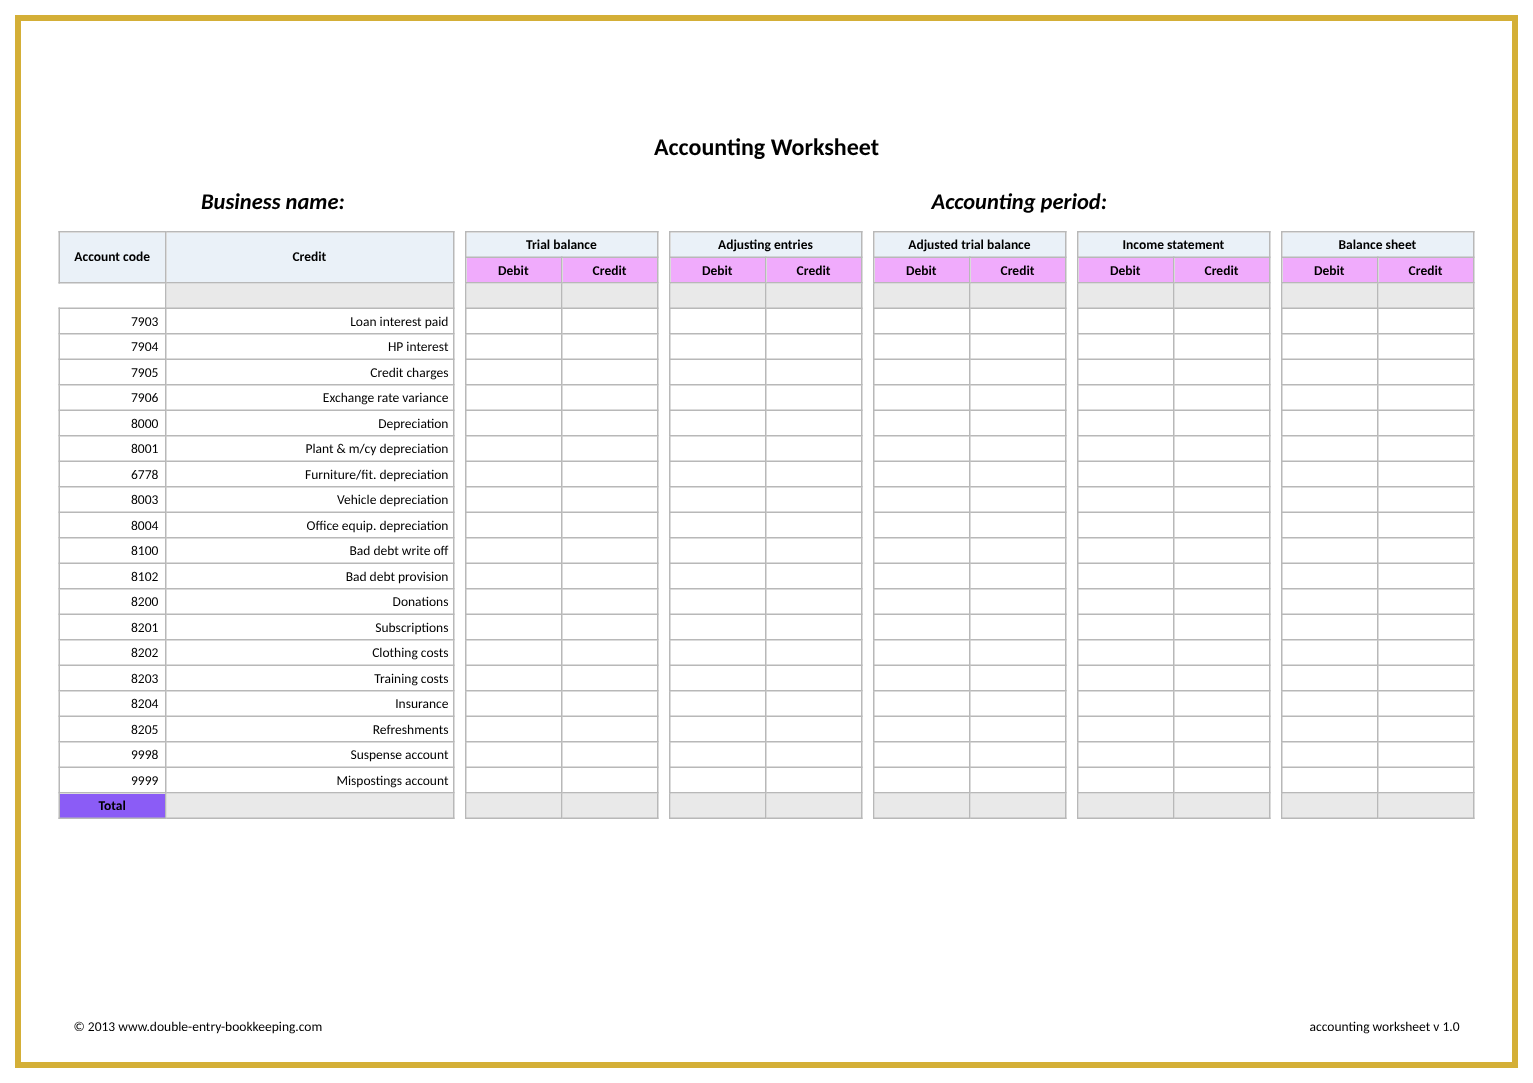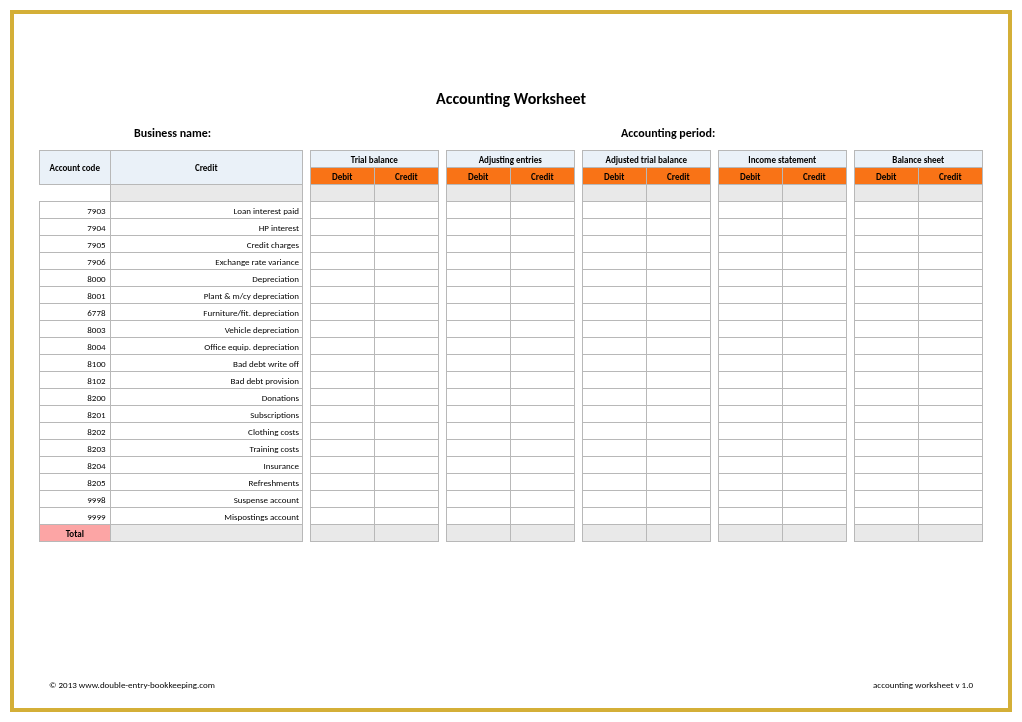--- a/index.html
+++ b/index.html
@@ -24,25 +24,26 @@
   }
   .title {
     text-align: center;
     font-size: 16px;
     font-weight: bold;
     color: #000;
     margin-bottom: 18px;
   }
   .meta-row {
     display: flex;
-    font-size: 12px;
+    font-size: 15px;
     font-weight: bold;
     color: #000;
     margin-bottom: 10px;
     padding: 0 95px 0 95px;
+    font-style: italic;
   }
   .meta-left { flex: 1; }
   .meta-right { flex: 1; text-align: left; padding-left: 220px; }
   table {
     width: 100%;
     border-collapse: collapse;
     table-layout: fixed;
   }
   col.code { width: 55px; }
   col.acct { width: 150px; }
@@ -56,21 +57,21 @@
     overflow: hidden;
     white-space: nowrap;
   }
   th {
     background: #eaf1f8;
     font-weight: bold;
     text-align: center;
     color: #000;
   }
   th.sub {
-    background: #f97316;
+    background: #f0abfc;
   }
   td.gap, th.gap {
     border: none !important;
     background: transparent !important;
   }
   td.code {
     text-align: right;
     font-weight: normal;
     padding-right: 4px;
   }
@@ -83,21 +84,21 @@
   }
   tr.filter td {
     background: #e9e9e9;
   }
   tr.filter td.code,
   tr.filter td.gap { background: transparent; border: none; }
   tr.filter td.acct-filter {
     background: #e9e9e9;
   }
   tr.total td {
-    background: #fca5a5;
+    background: #8b5cf6;
     font-weight: bold;
   }
   tr.total td.code-total {
     text-align: center;
   }
   tr.total td.acct-total {
     background: #e9e9e9;
   }
   tr.total td.dc-total {
     background: #e9e9e9;

